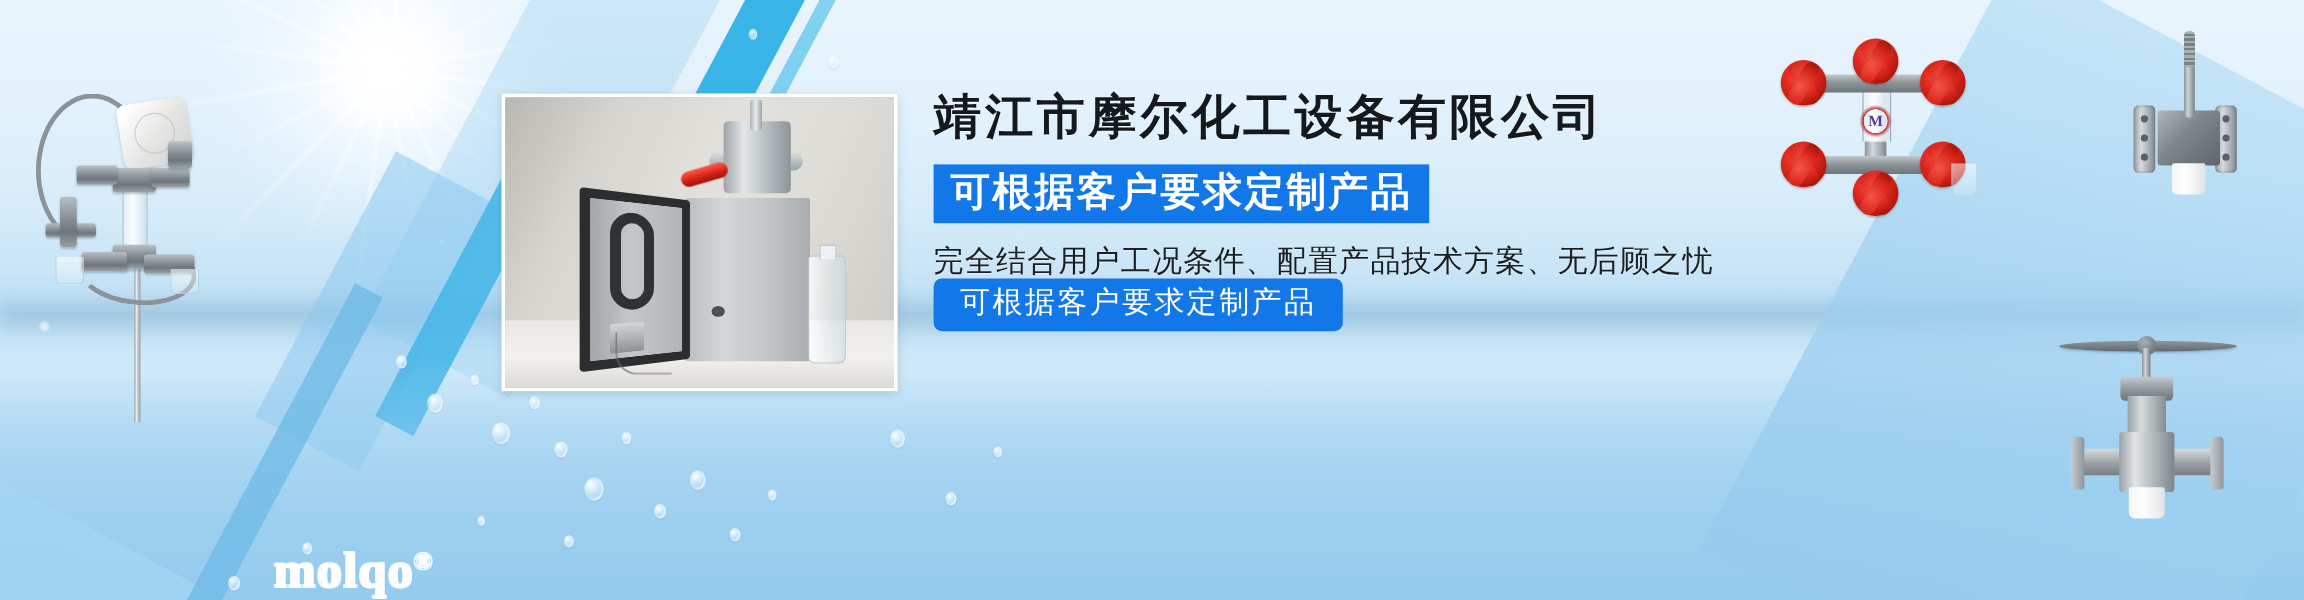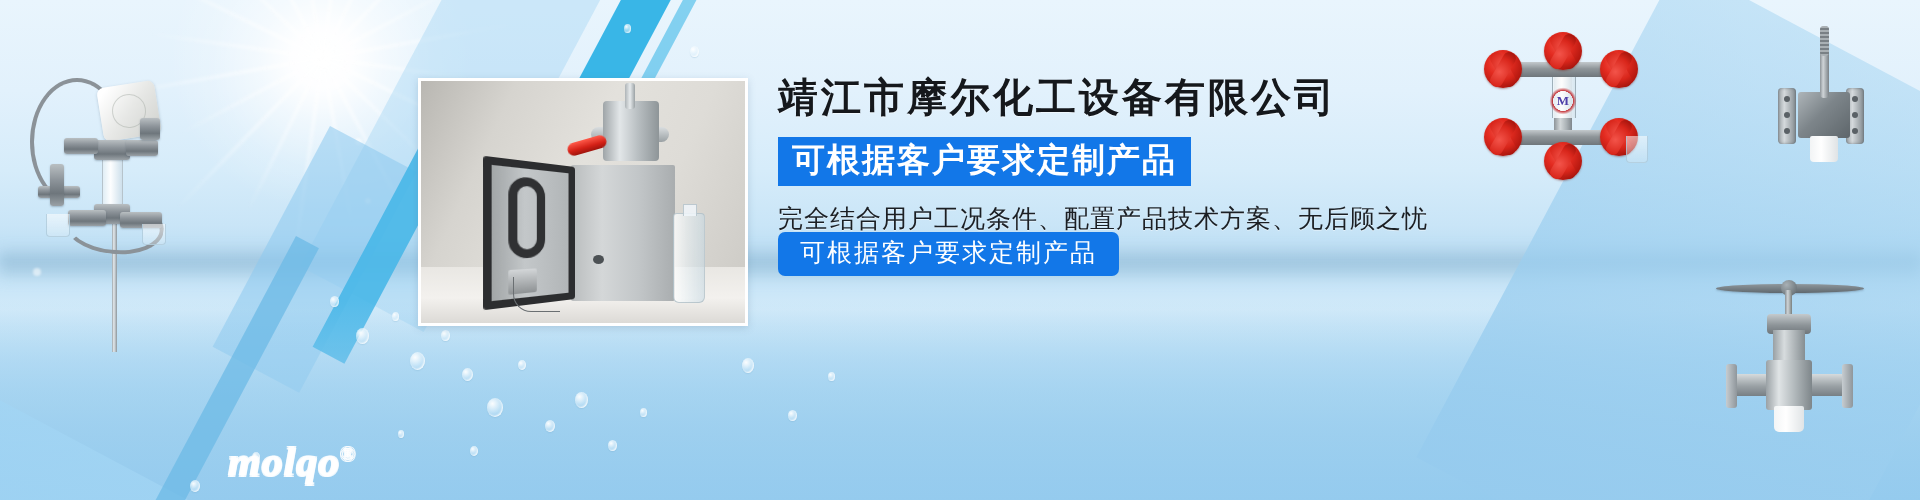--- a/index.html
+++ b/index.html
@@ -566,32 +566,31 @@
     font-size: 10.5px;
     letter-spacing: .4px;
     line-height: 1.62;
     color: #5d6a78;
   }
 
   
   .watermark {
     position: absolute;
     left: 228px;
-    top: 438px;
+    top: 452px;
     font-family: "Liberation Serif", "DejaVu Serif", serif;
     font-weight: bold;
     font-size: 42px;
     letter-spacing: 1px;
     color: rgba(255,255,255,0.22);
     text-shadow:
       -1px -1px 0 rgba(255,255,255,0.85),
        1px -1px 0 rgba(255,255,255,0.85),
       -1px  1px 0 rgba(255,255,255,0.85),
        1px  1px 0 rgba(255,255,255,0.85);
-    font-style: italic;
   }
   .watermark sup {
     font-size: 20px;
     vertical-align: super;
   }
 </style>
 </head>
 <body>
 
 <div class="banner">

